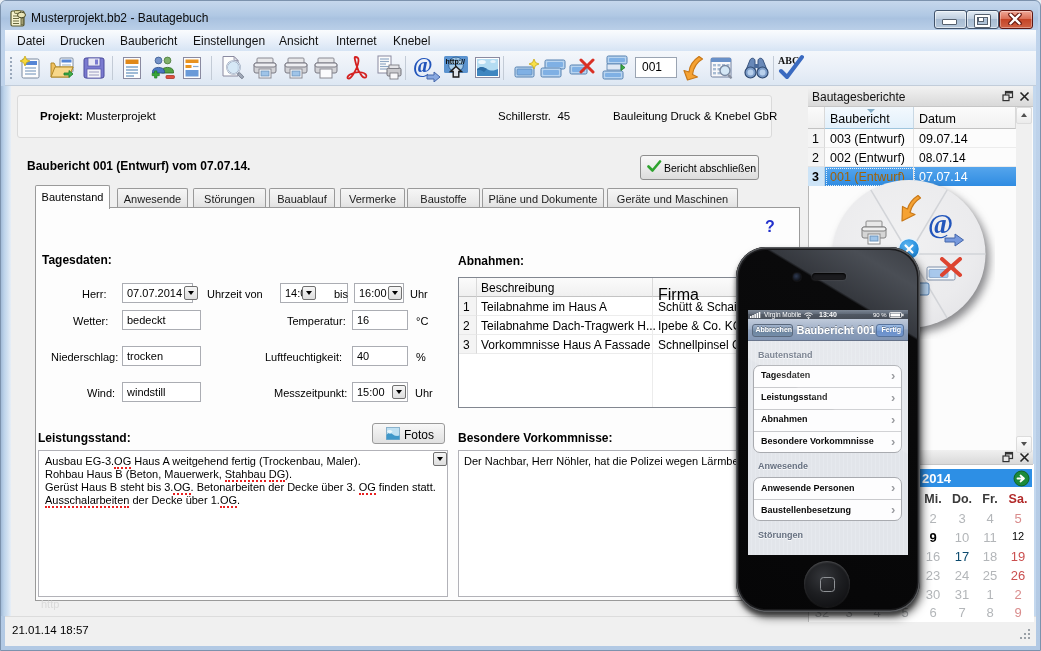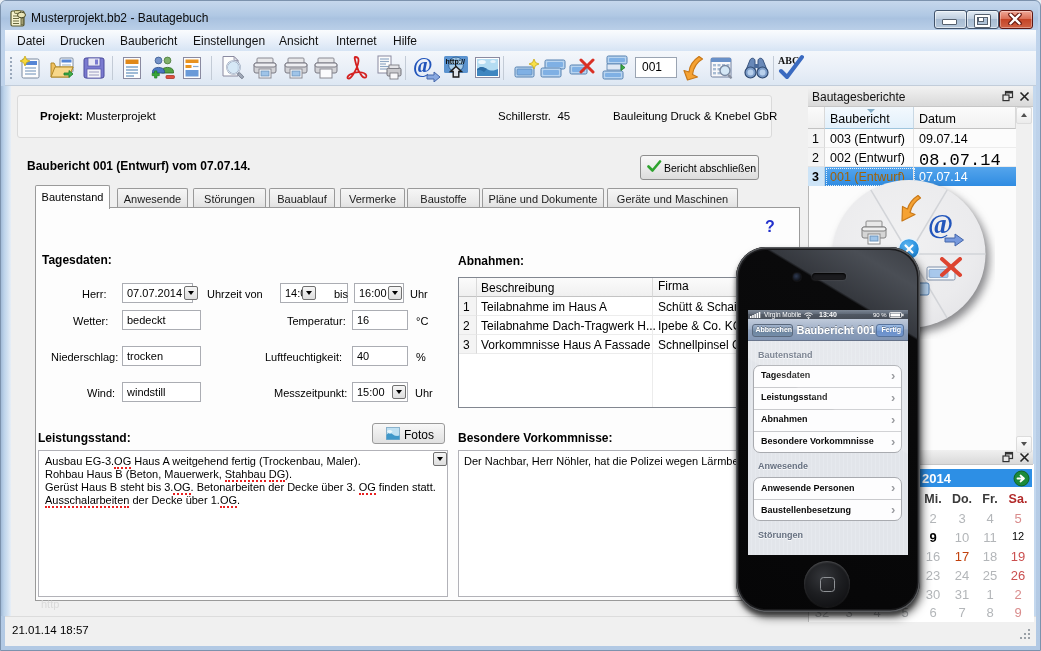--- a/index.html
+++ b/index.html
@@ -53,21 +53,21 @@
  <div class="winbtn" style="left:934px;width:31px;"></div>
  <div class="winbtn" style="left:966px;width:31px;"></div>
  <div class="winbtn" id="btn-close"></div>
  <div id="menubar"></div>
  <span class="menu" style="left:17px;">Datei</span>
  <span class="menu" style="left:60px;">Drucken</span>
  <span class="menu" style="left:120px;">Baubericht</span>
  <span class="menu" style="left:193px;">Einstellungen</span>
  <span class="menu" style="left:279px;">Ansicht</span>
  <span class="menu" style="left:336px;">Internet</span>
- <span class="menu" style="left:393px;">Hilfe</span>
+ <span class="menu" style="left:393px;">Knebel</span>
  <div id="toolbar"></div>
  
  <svg class="abs" style="left:10px;top:10px;z-index:5;" width="17" height="17" viewBox="0 0 17 17">
   <rect x="1" y="1" width="13" height="15" rx="1.5" fill="#f5f2cf" stroke="#5a5a30" stroke-width="1.2"></rect>
   <rect x="4.5" y="0.5" width="6" height="3" rx="1" fill="#d8d4a0" stroke="#5a5a30" stroke-width="0.8"></rect>
   <g stroke="#6a6a40" stroke-width="1">
       <line x1="3" y1="6" x2="9" y2="6"></line>
       <line x1="3" y1="8.5" x2="9" y2="8.5"></line>
       <line x1="3" y1="11" x2="9" y2="11"></line>
       <line x1="3" y1="13.5" x2="9" y2="13.5"></line>
@@ -361,21 +361,21 @@
  <div class="dd" style="left:392px;top:385px;"></div>
  <span class="lbl" style="left:415px;top:387px;">Uhr</span>
 
  
  <span class="blbl" style="left:458px;top:254px;">Abnahmen:</span>
  <div id="abn-tbl" class="abs" style="left:458px;top:277px;width:332px;height:131px;border:1px solid #828790;background:#fff;overflow:hidden;z-index:4;box-sizing:border-box;">
   <div class="abs" style="left:0;top:0;width:18px;height:19px;background:linear-gradient(180deg,#fbfbfb,#efefef);border-right:1px solid #d9d9d9;border-bottom:1px solid #c3c3c3;box-sizing:border-box;"></div>
   <div class="abs" style="left:18px;top:0;width:176px;height:19px;background:linear-gradient(180deg,#fbfbfb,#f0f0f0);border-right:1px solid #d9d9d9;border-bottom:1px solid #c3c3c3;box-sizing:border-box;"></div>
   <div class="abs" style="left:194px;top:0;width:136px;height:19px;background:linear-gradient(180deg,#fbfbfb,#f0f0f0);border-bottom:1px solid #c3c3c3;box-sizing:border-box;"></div>
   <span class="abs" style="left:22px;top:3px;font-size:12px;color:#000;">Beschreibung</span>
-  <span class="abs" style="left:199px;top:1px;font-size:12px;color:#000;">Firma</span>
+  <span class="abs" style="left:199px;top:8px;font-size:16px;color:#000;">Firma</span>
   <div class="abs" style="left:0;top:19px;width:18px;height:19px;background:#f4f4f4;border-right:1px solid #d9d9d9;border-bottom:1px solid #e8e8e8;box-sizing:border-box;"></div>
   <span class="abs" style="left:4px;top:22px;font-size:12px;color:#000;">1</span>
   <span class="abs" style="left:22px;top:22px;font-size:12px;color:#000;white-space:nowrap;">Teilabnahme im Haus A</span>
   <span class="abs" style="left:199px;top:22px;font-size:12px;color:#000;white-space:nowrap;">Schütt &amp; Schairer GmbH</span>
   <div class="abs" style="left:18px;top:19px;width:312px;height:19px;border-bottom:1px solid #ececec;box-sizing:border-box;"></div>
   <div class="abs" style="left:193px;top:19px;width:1px;height:112px;background:#ececec;"></div>
   <div class="abs" style="left:0;top:38px;width:18px;height:19px;background:#f4f4f4;border-right:1px solid #d9d9d9;border-bottom:1px solid #e8e8e8;box-sizing:border-box;"></div>
   <span class="abs" style="left:4px;top:41px;font-size:12px;color:#000;">2</span>
   <span class="abs" style="left:22px;top:41px;width:174px;overflow:hidden;font-size:12px;color:#000;white-space:nowrap;">Teilabnahme Dach-Tragwerk H...</span>
   <span class="abs" style="left:199px;top:41px;font-size:12px;color:#000;white-space:nowrap;">Ipebe &amp; Co. KG</span>
@@ -434,21 +434,21 @@
  <span class="abs" style="left:919px;top:112px;font-size:12.5px;color:#000;z-index:5;">Datum</span>
  
  <div class="abs" style="left:808px;top:129px;width:17px;height:19px;background:#f4f4f4;border-right:1px solid #d9d9d9;border-bottom:1px solid #e3e3e3;z-index:4;box-sizing:border-box;"></div>
  <span class="abs" style="left:812px;top:132px;font-size:12.5px;color:#000;z-index:5;">1</span>
  <span class="abs" style="left:830px;top:132px;font-size:12.5px;color:#000;z-index:5;">003 (Entwurf)</span>
  <span class="abs" style="left:919px;top:132px;font-size:12.5px;color:#000;z-index:5;">09.07.14</span>
  <div class="abs" style="left:825px;top:129px;width:207px;height:19px;border-bottom:1px solid #ececec;z-index:4;box-sizing:border-box;"></div>
  <div class="abs" style="left:808px;top:148px;width:17px;height:19px;background:#f4f4f4;border-right:1px solid #d9d9d9;border-bottom:1px solid #e3e3e3;z-index:4;box-sizing:border-box;"></div>
  <span class="abs" style="left:812px;top:151px;font-size:12.5px;color:#000;z-index:5;">2</span>
  <span class="abs" style="left:830px;top:151px;font-size:12.5px;color:#000;z-index:5;">002 (Entwurf)</span>
- <span class="abs" style="left:919px;top:151px;font-size:17px;color:#000;z-index:5;font-family:Liberation Mono, monospace;">08.07.14</span>
+ <span class="abs" style="left:919px;top:151px;font-size:12px;color:#000;z-index:5;">08.07.14</span>
  <div class="abs" style="left:825px;top:148px;width:207px;height:19px;border-bottom:1px solid #ececec;z-index:4;box-sizing:border-box;"></div>
  
  <div class="abs" style="left:808px;top:167px;width:17px;height:19px;background:#cde4f7;border-right:1px solid #b6cfe4;z-index:4;box-sizing:border-box;"></div>
  <span class="abs" style="left:812px;top:170px;font-size:12.5px;font-weight:bold;color:#000;z-index:5;">3</span>
  <div class="abs" style="left:825px;top:167px;width:191px;height:19px;background:linear-gradient(180deg,#55a5ec 0%,#2f8ce2 100%);z-index:4;"></div>
  <span class="abs" style="left:830px;top:170px;font-size:12.5px;color:#a16207;z-index:5;">001 (Entwurf)</span>
  <span class="abs" style="left:919px;top:170px;font-size:12.5px;color:#fff;z-index:5;">07.07.14</span>
  <div class="abs" style="left:826px;top:168px;width:87px;height:16px;border:1px dotted rgba(255,255,255,.85);z-index:5;"></div>
  <div class="abs" style="left:913px;top:129px;width:1px;height:57px;background:#e4e4e4;z-index:5;"></div>
  
@@ -496,21 +496,21 @@
  <span class="abs" style="left:889px;top:530px;width:32px;text-align:center;font-size:13px;font-weight:normal;color:#b3b6b9;z-index:4;">8</span>
  <span class="abs" style="left:917px;top:530px;width:32px;text-align:center;font-size:13px;font-weight:bold;color:#000;z-index:4;">9</span>
  <span class="abs" style="left:946px;top:530px;width:32px;text-align:center;font-size:13px;font-weight:normal;color:#b3b6b9;z-index:4;">10</span>
  <span class="abs" style="left:974px;top:530px;width:32px;text-align:center;font-size:13px;font-weight:normal;color:#b3b6b9;z-index:4;">11</span>
  <span class="abs" style="left:1002px;top:530px;width:32px;text-align:center;font-size:11px;font-weight:normal;color:#000000;z-index:4;">12</span>
  <span class="abs" style="left:806px;top:549px;width:32px;text-align:center;font-size:13px;font-weight:normal;color:#b3b6b9;z-index:4;">29</span>
  <span class="abs" style="left:833px;top:549px;width:32px;text-align:center;font-size:13px;font-weight:normal;color:#b3b6b9;z-index:4;">13</span>
  <span class="abs" style="left:861px;top:549px;width:32px;text-align:center;font-size:13px;font-weight:normal;color:#b3b6b9;z-index:4;">14</span>
  <span class="abs" style="left:889px;top:549px;width:32px;text-align:center;font-size:13px;font-weight:normal;color:#b3b6b9;z-index:4;">15</span>
  <span class="abs" style="left:917px;top:549px;width:32px;text-align:center;font-size:13px;font-weight:normal;color:#b3b6b9;z-index:4;">16</span>
- <span class="abs" style="left:946px;top:549px;width:32px;text-align:center;font-size:13px;font-weight:normal;color:#c2410c;z-index:4;">17</span>
+ <span class="abs" style="left:946px;top:549px;width:32px;text-align:center;font-size:13px;font-weight:normal;color:#0c4a6e;z-index:4;">17</span>
  <span class="abs" style="left:974px;top:549px;width:32px;text-align:center;font-size:13px;font-weight:normal;color:#b3b6b9;z-index:4;">18</span>
  <span class="abs" style="left:1002px;top:549px;width:32px;text-align:center;font-size:13px;font-weight:normal;color:#cb4f4f;z-index:4;">19</span>
  <span class="abs" style="left:806px;top:568px;width:32px;text-align:center;font-size:13px;font-weight:normal;color:#b3b6b9;z-index:4;">30</span>
  <span class="abs" style="left:833px;top:568px;width:32px;text-align:center;font-size:13px;font-weight:normal;color:#b3b6b9;z-index:4;">20</span>
  <span class="abs" style="left:861px;top:568px;width:32px;text-align:center;font-size:13px;font-weight:normal;color:#b3b6b9;z-index:4;">21</span>
  <span class="abs" style="left:889px;top:568px;width:32px;text-align:center;font-size:13px;font-weight:normal;color:#b3b6b9;z-index:4;">22</span>
  <span class="abs" style="left:917px;top:568px;width:32px;text-align:center;font-size:13px;font-weight:normal;color:#b3b6b9;z-index:4;">23</span>
  <span class="abs" style="left:946px;top:568px;width:32px;text-align:center;font-size:13px;font-weight:normal;color:#b3b6b9;z-index:4;">24</span>
  <span class="abs" style="left:974px;top:568px;width:32px;text-align:center;font-size:13px;font-weight:normal;color:#b3b6b9;z-index:4;">25</span>
  <span class="abs" style="left:1002px;top:568px;width:32px;text-align:center;font-size:13px;font-weight:normal;color:#cb4f4f;z-index:4;">26</span>

